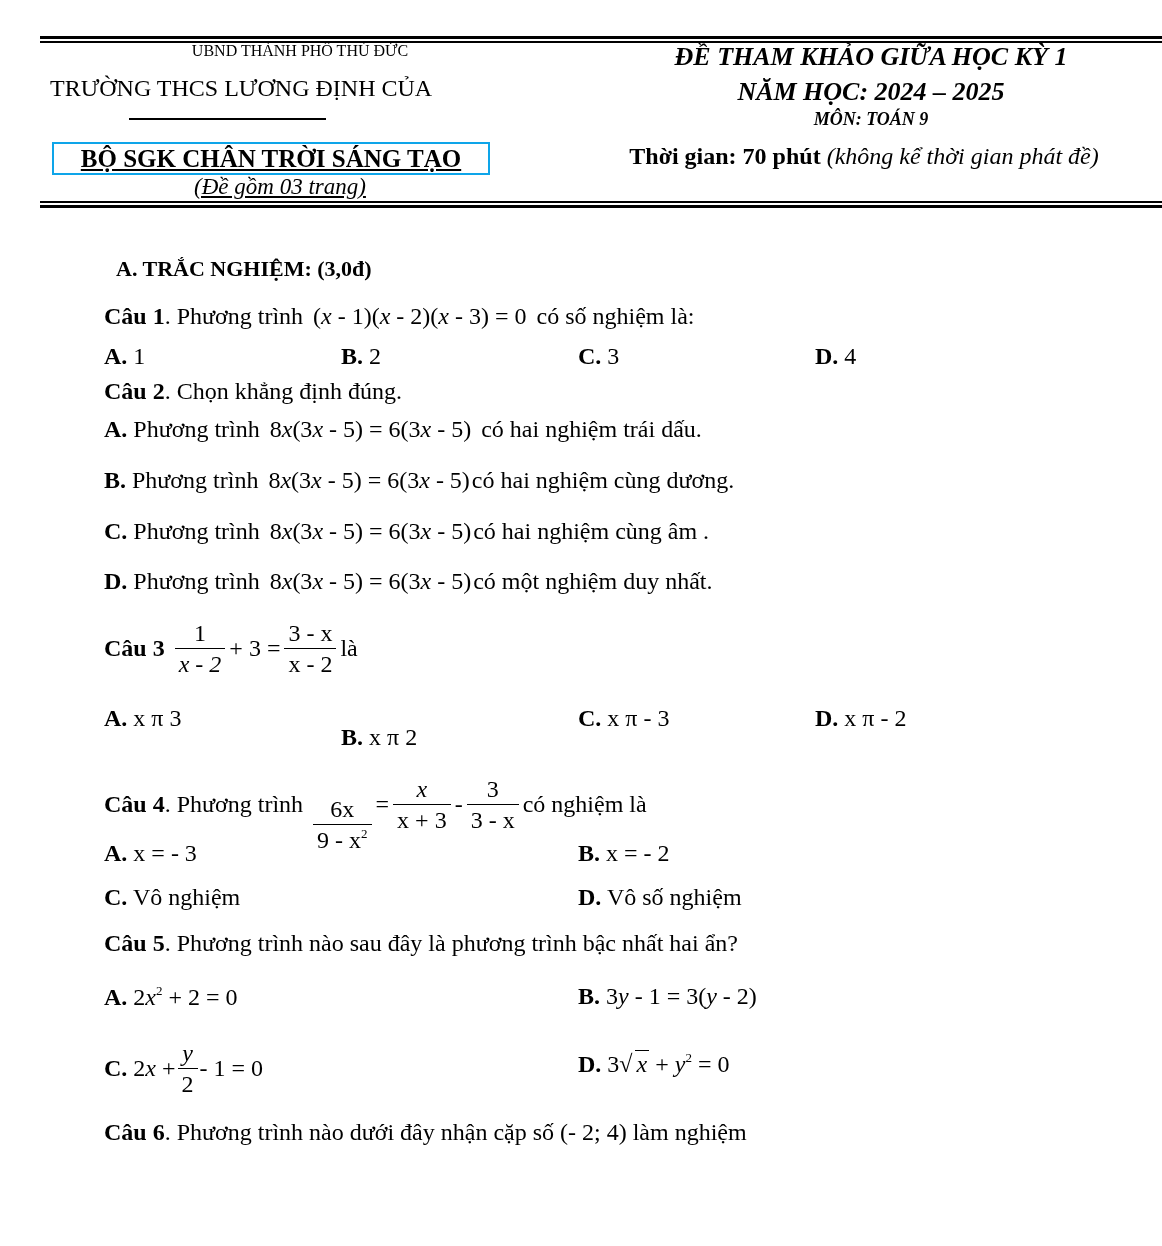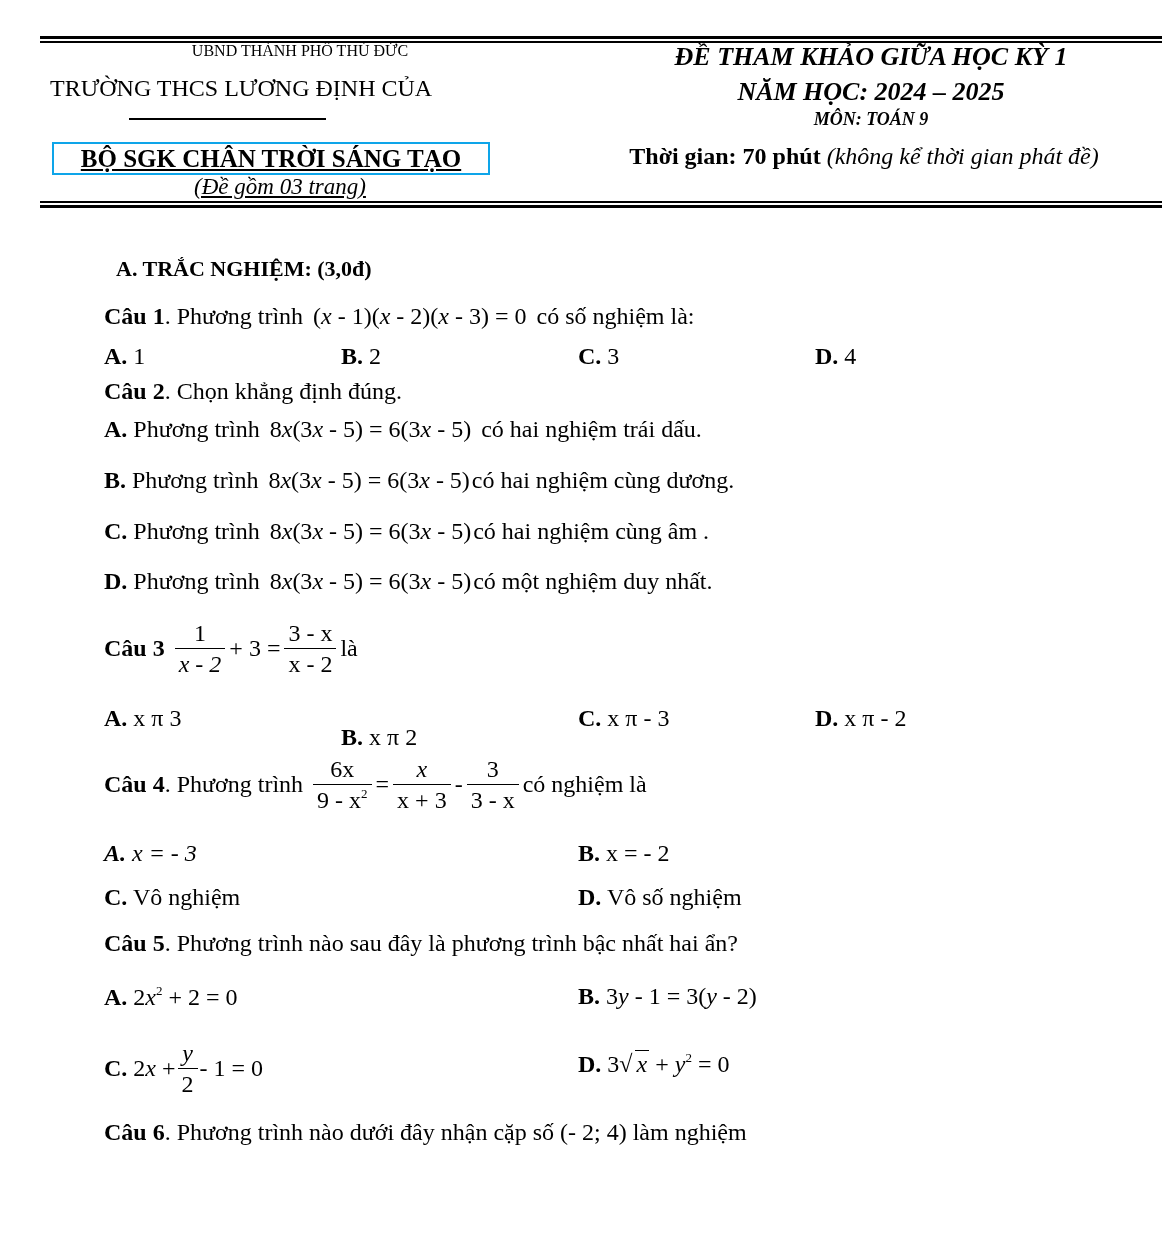--- a/index.html
+++ b/index.html
@@ -110,37 +110,37 @@
   <span>là</span>
 </div>
 <div class="abs q" style="left:104px; top:705px;"><span class="b">A.</span> <span>x π 3</span></div>
 <div class="abs q" style="left:341px; top:683px;margin-top:41px;"><span class="b">B.</span> <span>x π 2</span></div>
 <div class="abs q" style="left:578px; top:705px;"><span class="b">C.</span> <span>x π - 3</span></div>
 <div class="abs q" style="left:815px; top:705px;"><span class="b">D.</span> <span>x π - 2</span></div>
 
 <div class="abs q" style="left:104px; top:756px; display:flex; align-items:center;">
   <span class="b">Câu 4</span>
     <span>. Phương trình</span>
-  <span class="frac" style="margin-left:10px;">
+  <span class="frac" style="margin-left:10px;margin-top:40px;">
     <span class="num">6x</span>
     <span class="den"><span>9 - x</span><sup>2</sup></span>
   </span>
   <span>=</span>
   <span class="frac">
     <span class="num mi">x</span>
     <span class="den">x + 3</span>
   </span>
   <span>-</span>
   <span class="frac">
     <span class="num">3</span>
     <span class="den">3 - x</span>
   </span>
   <span>có nghiệm là</span>
 </div>
-<div class="abs q" style="left:104px; top:840px;font-style:italic;"><span class="b">A.</span> <span>x = - 3</span></div>
+<div class="abs q" style="left:104px; top:840px;"><span class="b">A.</span> <span>x = - 3</span></div>
 <div class="abs q" style="left:578px; top:840px;"><span class="b">B.</span> <span>x = - 2</span></div>
 <div class="abs q" style="left:104px; top:884px;"><span class="b">C.</span> <span>Vô nghiệm</span></div>
 <div class="abs q" style="left:578px; top:884px;"><span class="b">D.</span> <span>Vô số nghiệm</span></div>
 
 <div class="abs q" style="left:104px; top:930px;">
   <span class="b">Câu 5</span><span>. Phương trình nào sau đây là phương trình bậc nhất hai ẩn?</span>
 </div>
 <div class="abs q" style="left:104px; top:983px;">
   <span class="b">A.</span>
   <span class="math">2<span class="mi">x</span><sup>2</sup> + 2 = 0</span>

